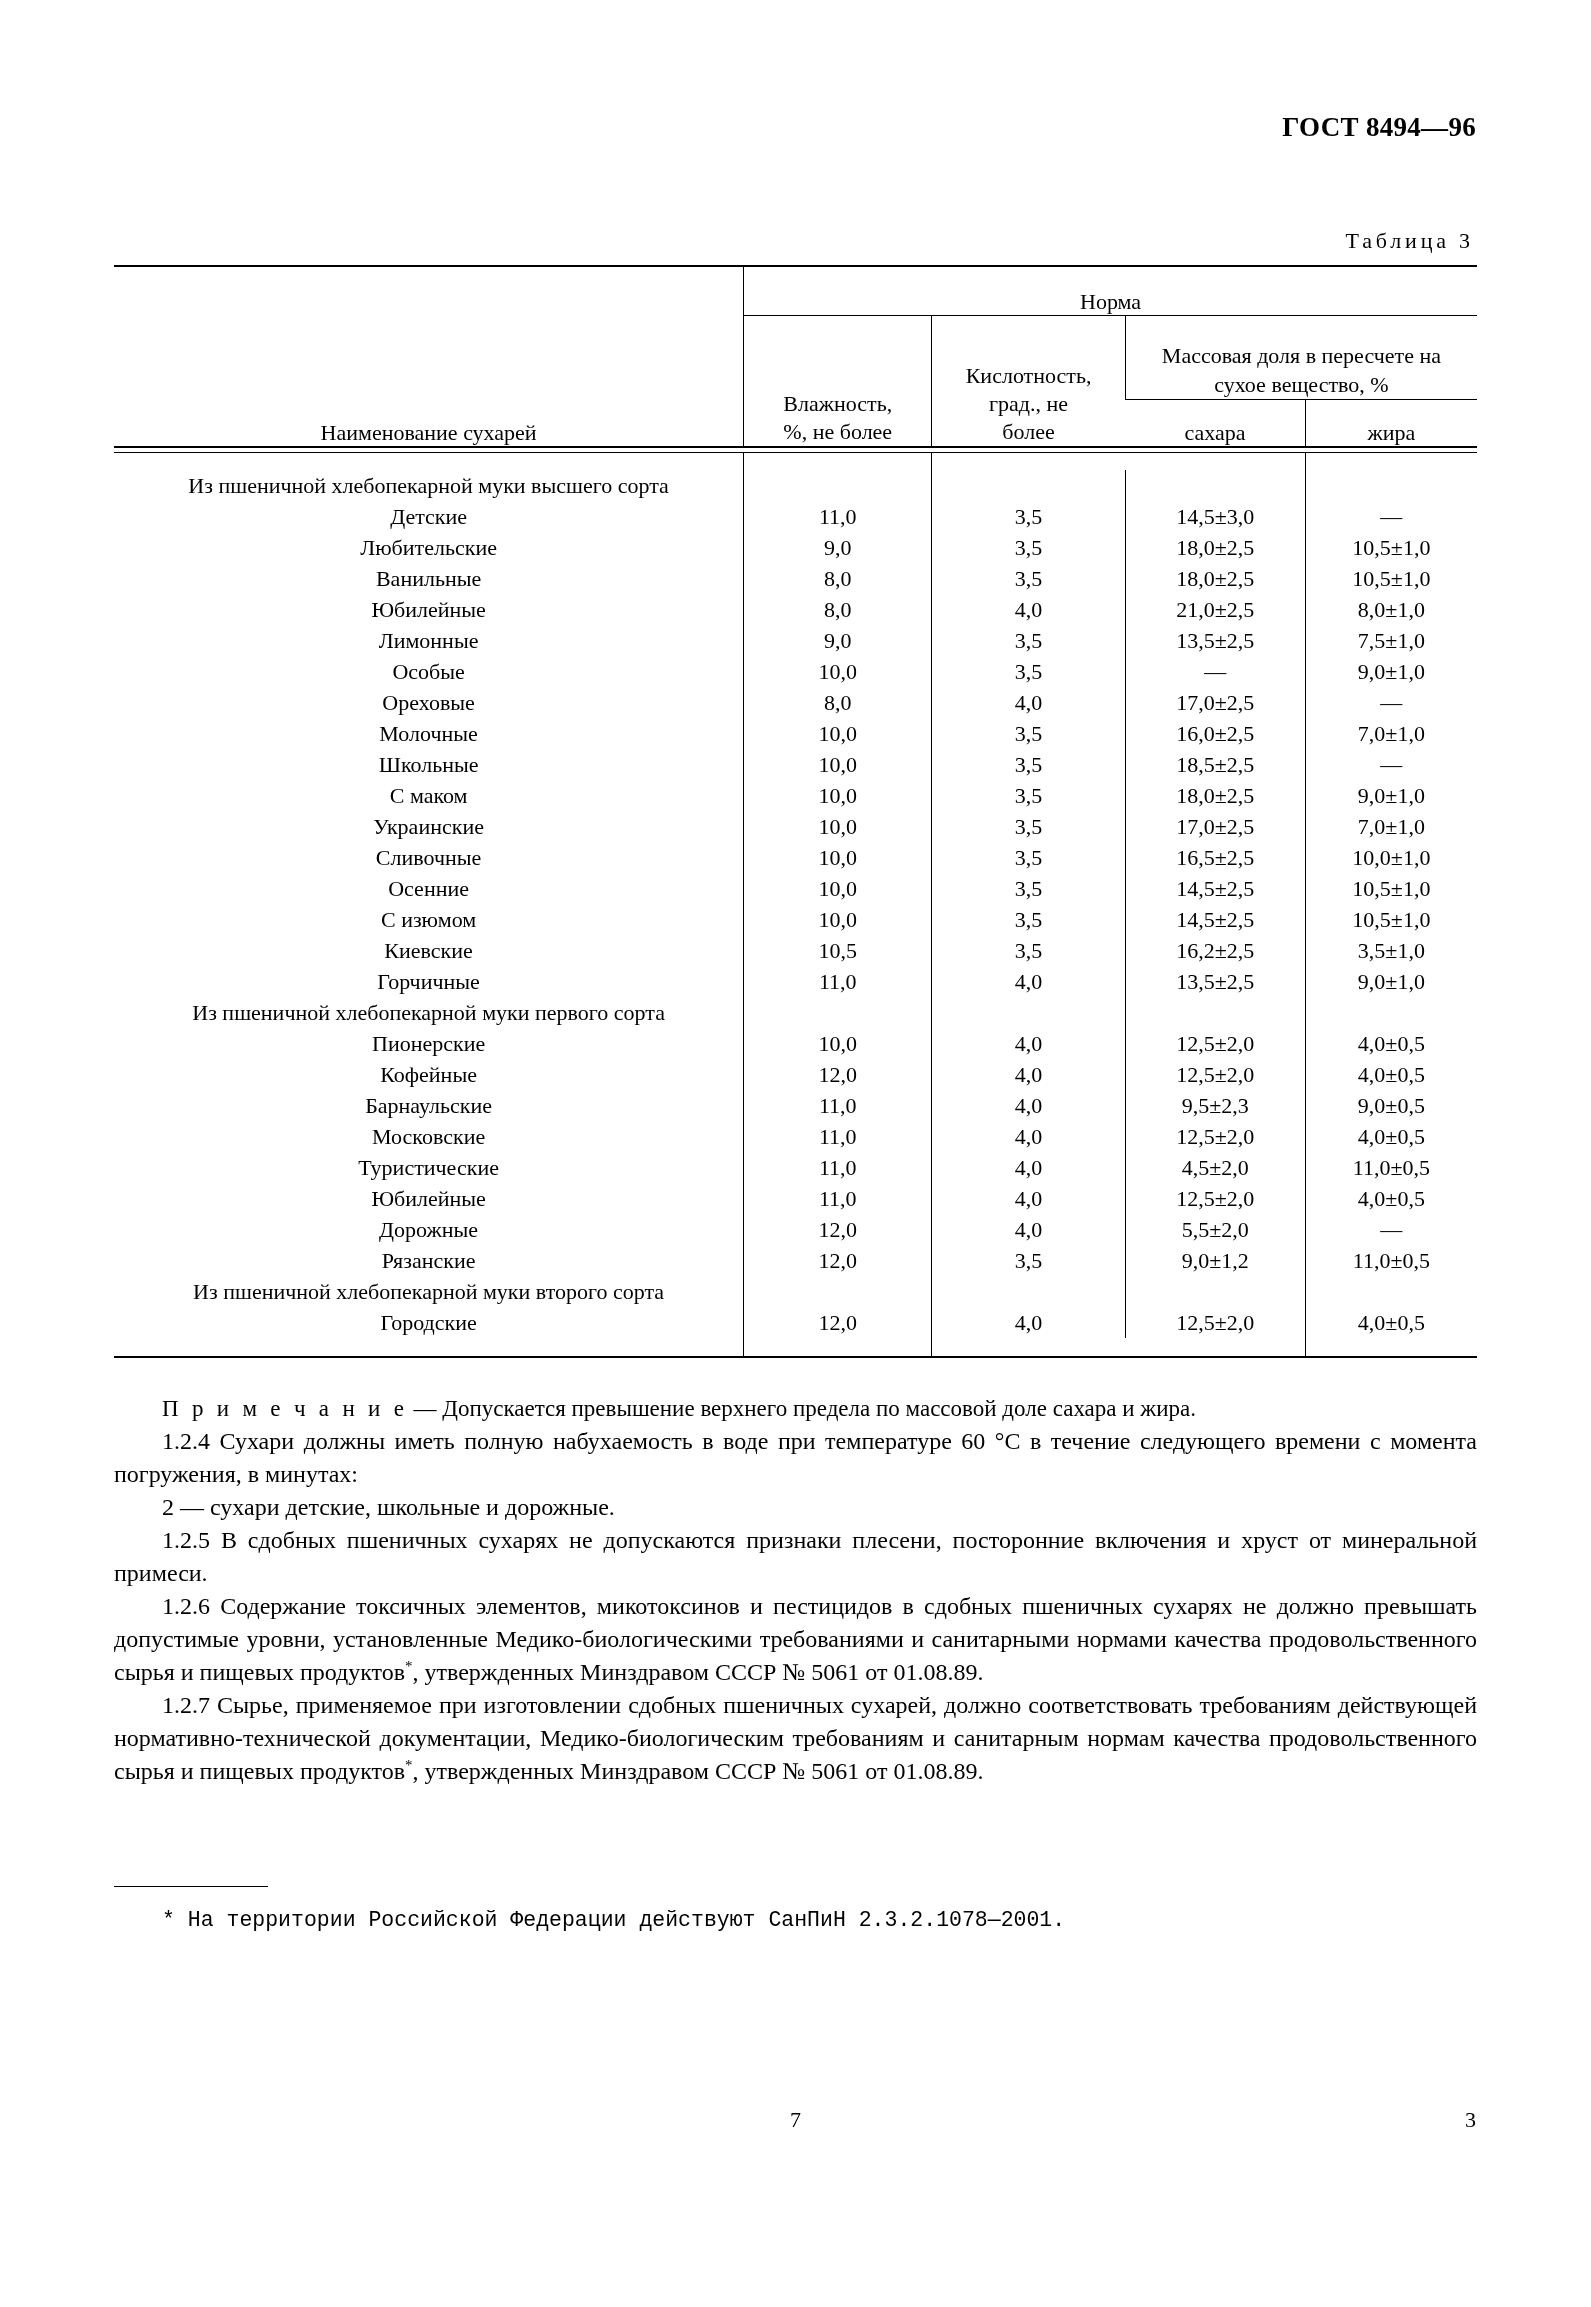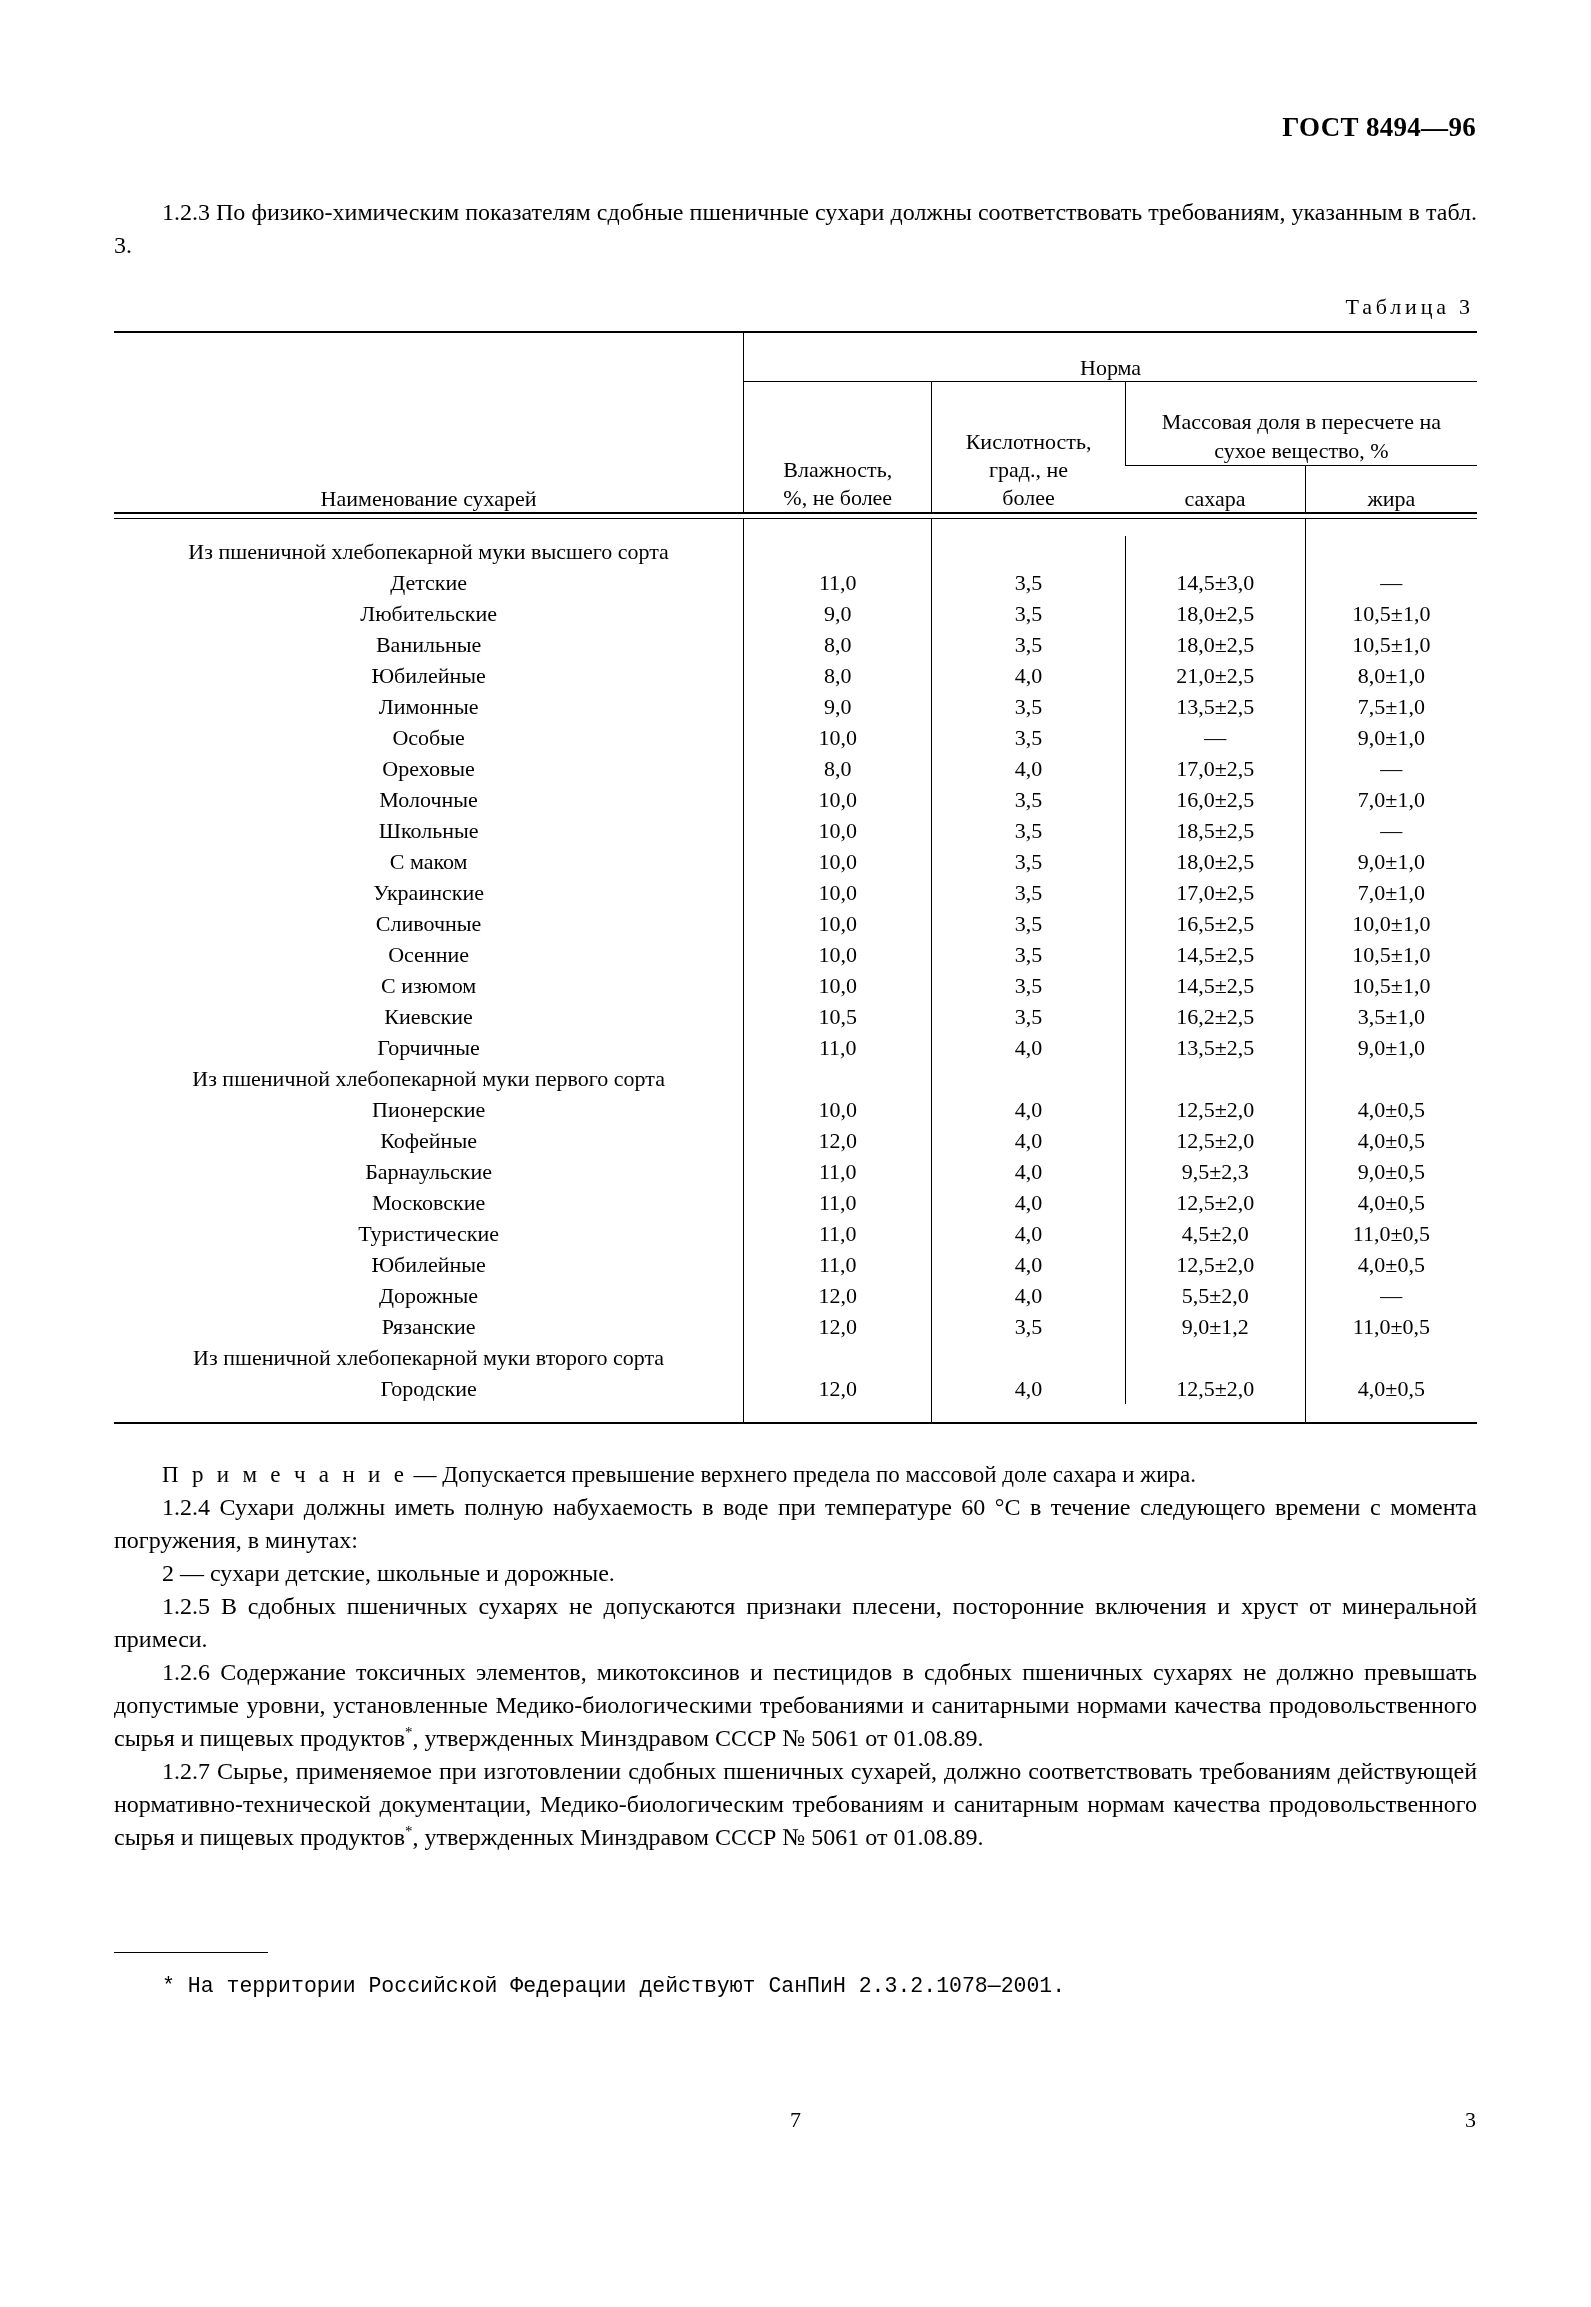--- a/index.html
+++ b/index.html
@@ -130,21 +130,20 @@
 </style>
 </head>
 <body>
 
 <div class="page">
 
   <div class="header">ГОСТ 8494—96</div>
 
   <div class="body-wrap">
 
-    <p class="para">1.2.3 По физико-химическим показателям сдобные пшеничные сухари должны соответствовать требованиям, указанным в табл. 3.</p>
 
     <div class="tbl-caption">Таблица 3</div>
 
     <table class="norm">
       <colgroup>
         <col style="width:46.2%">
         <col style="width:13.8%">
         <col style="width:14.2%">
         <col style="width:13.2%">
         <col style="width:12.6%">

